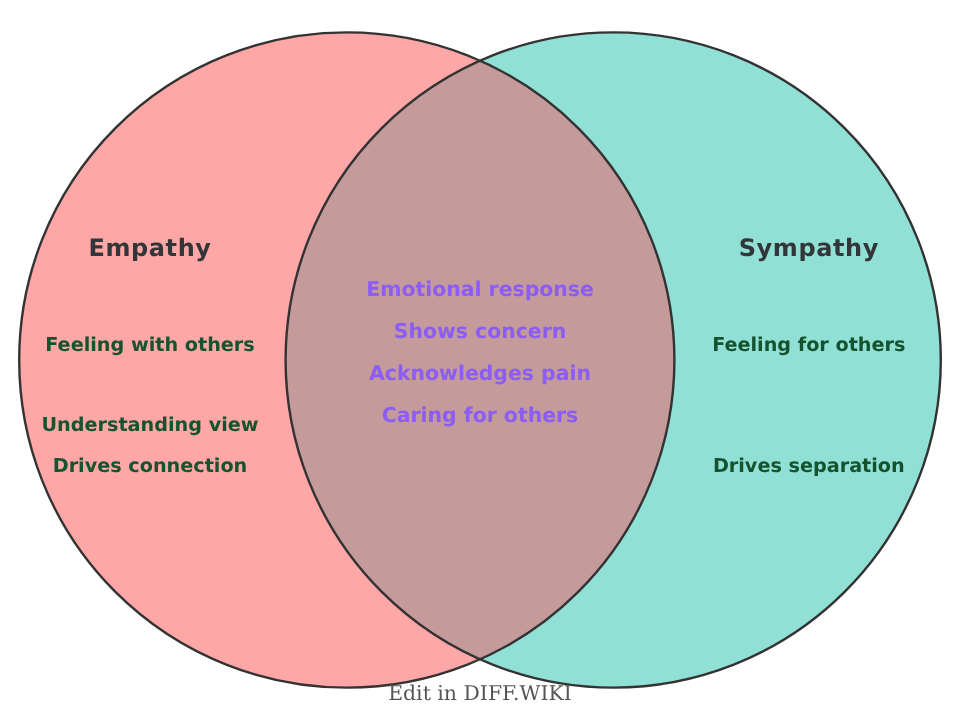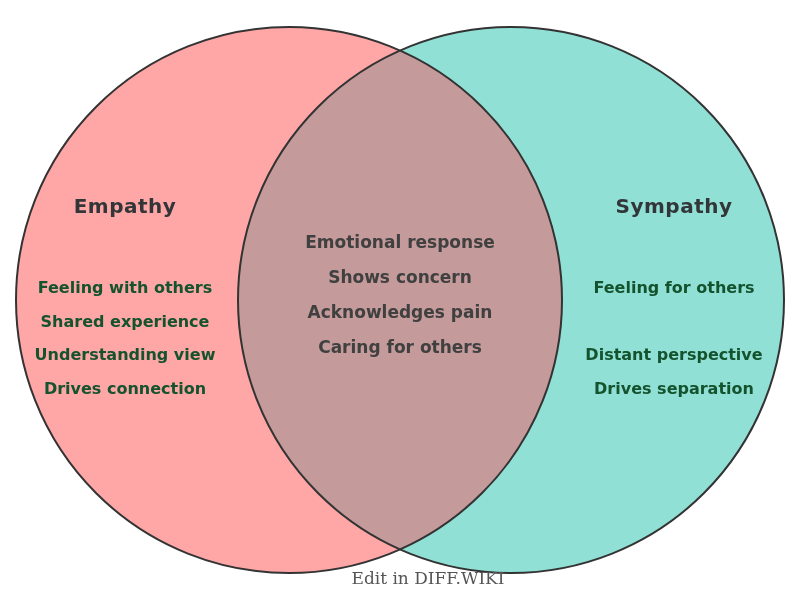--- a/index.html
+++ b/index.html
@@ -32,33 +32,32 @@
     font-size: 20px;
     color: #333639;
     letter-spacing: 0.5px;
   }
   .side-item {
     font-size: 16px;
     color: #14532d;
   }
   .mid-item {
     font-size: 17px;
-    color: #404040;
+    color: #8b5cf6;
   }
   .footer {
     position: absolute;
     left: 400px;
     top: 578px;
     transform: translate(-50%, -50%);
     white-space: nowrap;
     font-family: "DejaVu Serif", serif;
     font-size: 17px;
     color: #555555;
     cursor: pointer;
-    margin-left: 28px;
   }
 </style>
 </head>
 <body>
 
 <div class="stage">
 
   <svg width="800" height="600" viewBox="0 0 800 600">
     <defs>
       <clipPath id="leftClip">
@@ -69,27 +68,25 @@
     <circle cx="289" cy="300" r="273" stroke="none" fill="#FFA6A6"></circle>
     <circle cx="511" cy="300" r="273" stroke="none" fill="#90E0D6"></circle>
     <circle cx="511" cy="300" r="273" stroke="none" clip-path="url(#leftClip)" fill="#C49A9A"></circle>
 
     <circle cx="289" cy="300" r="273" fill="none" stroke-width="2" stroke="#333333"></circle>
     <circle cx="511" cy="300" r="273" fill="none" stroke-width="2" stroke="#333333"></circle>
   </svg>
 
   <div class="label title" style="left:125px; top:206px">Empathy</div>
   <div class="label side-item" style="left:125px; top:287px">Feeling with others</div>
-  <div class="label side-item" style="left:125px; top:321px">Shared experience</div>
   <div class="label side-item" style="left:125px; top:354px">Understanding view</div>
   <div class="label side-item" style="left:125px; top:388px">Drives connection</div>
 
   <div class="label side-item" style="left:674px; top:287px">Feeling for others</div>
   <div class="label title" style="left:674px; top:206px">Sympathy</div>
-  <div class="label side-item" style="left:674px; top:354px">Distant perspective</div>
   <div class="label side-item" style="left:674px; top:388px">Drives separation</div>
 
   <div class="label mid-item" style="left:400px; top:242px">Emotional response</div>
   <div class="label mid-item" style="left:400px; top:312px">Acknowledges pain</div>
   <div class="label mid-item" style="left:400px; top:277px">Shows concern</div>
   <div class="label mid-item" style="left:400px; top:347px">Caring for others</div>
 
   <div class="footer">Edit in DIFF.WIKI</div>
 
 </div>

